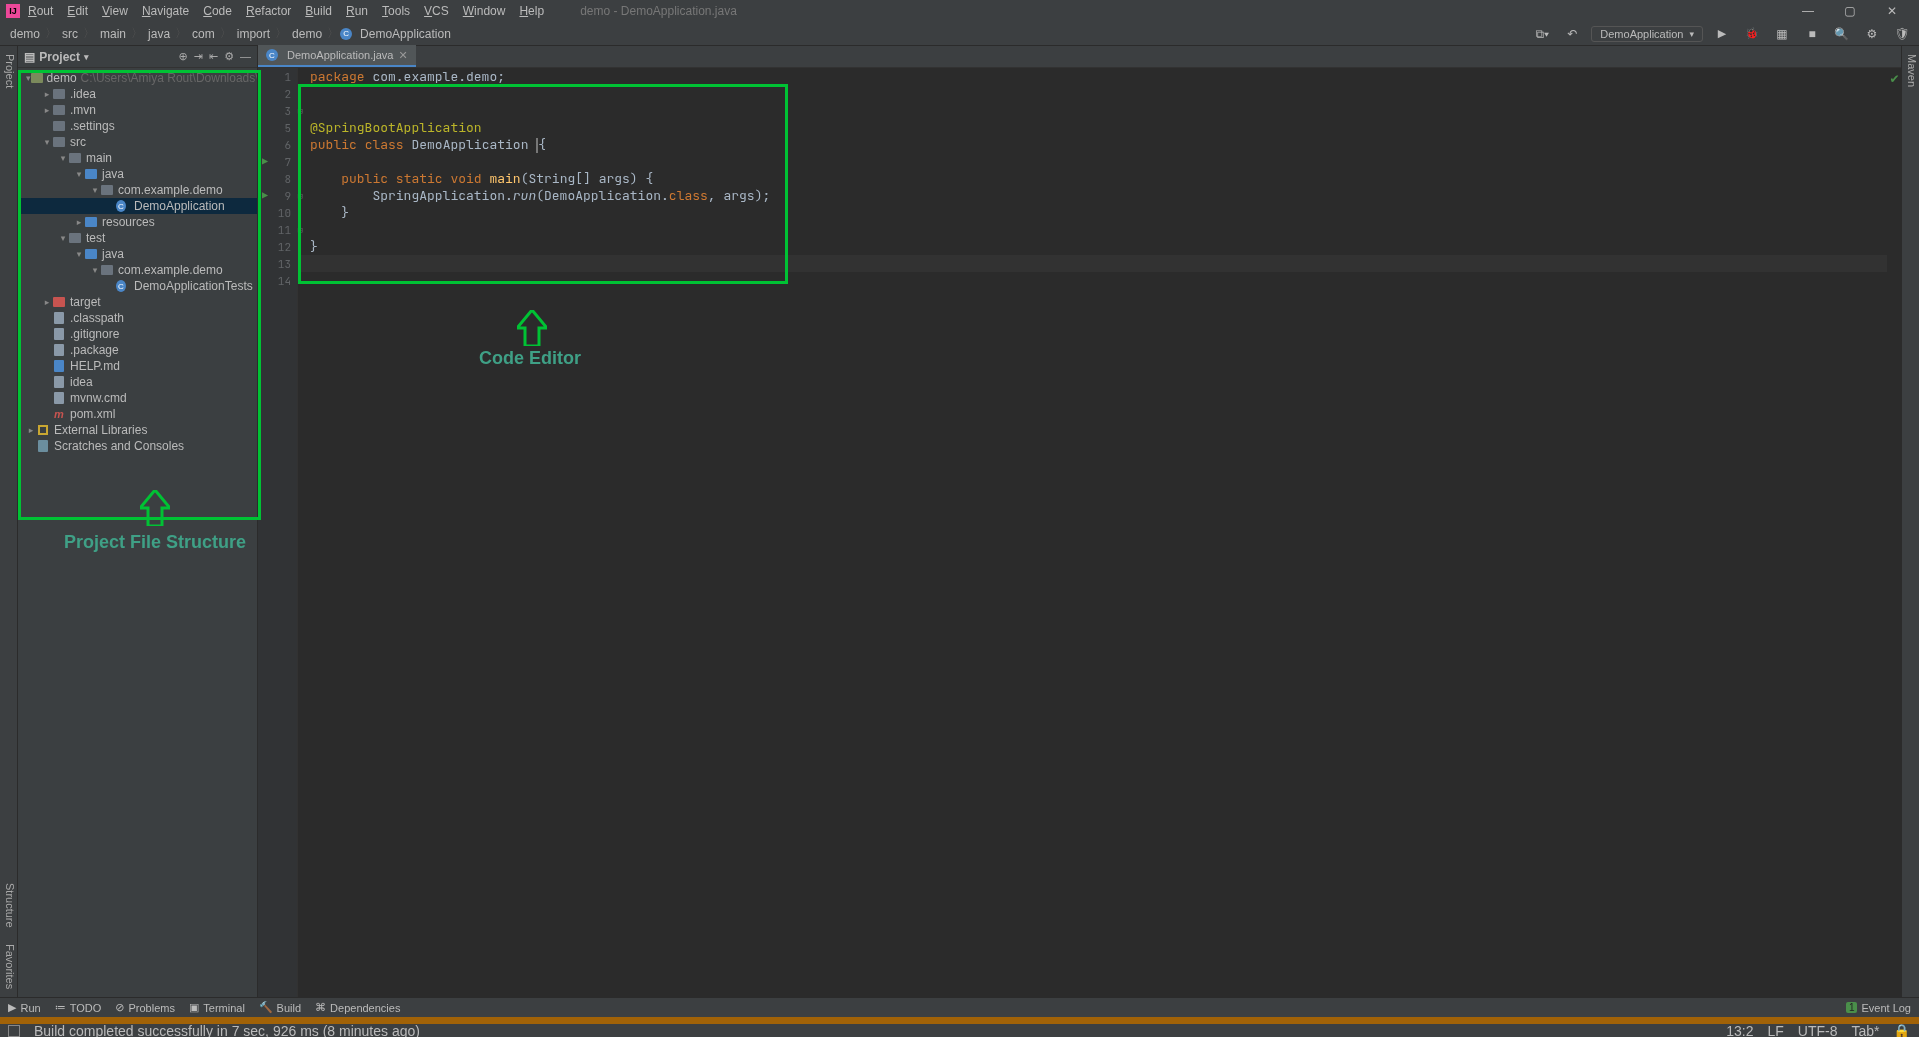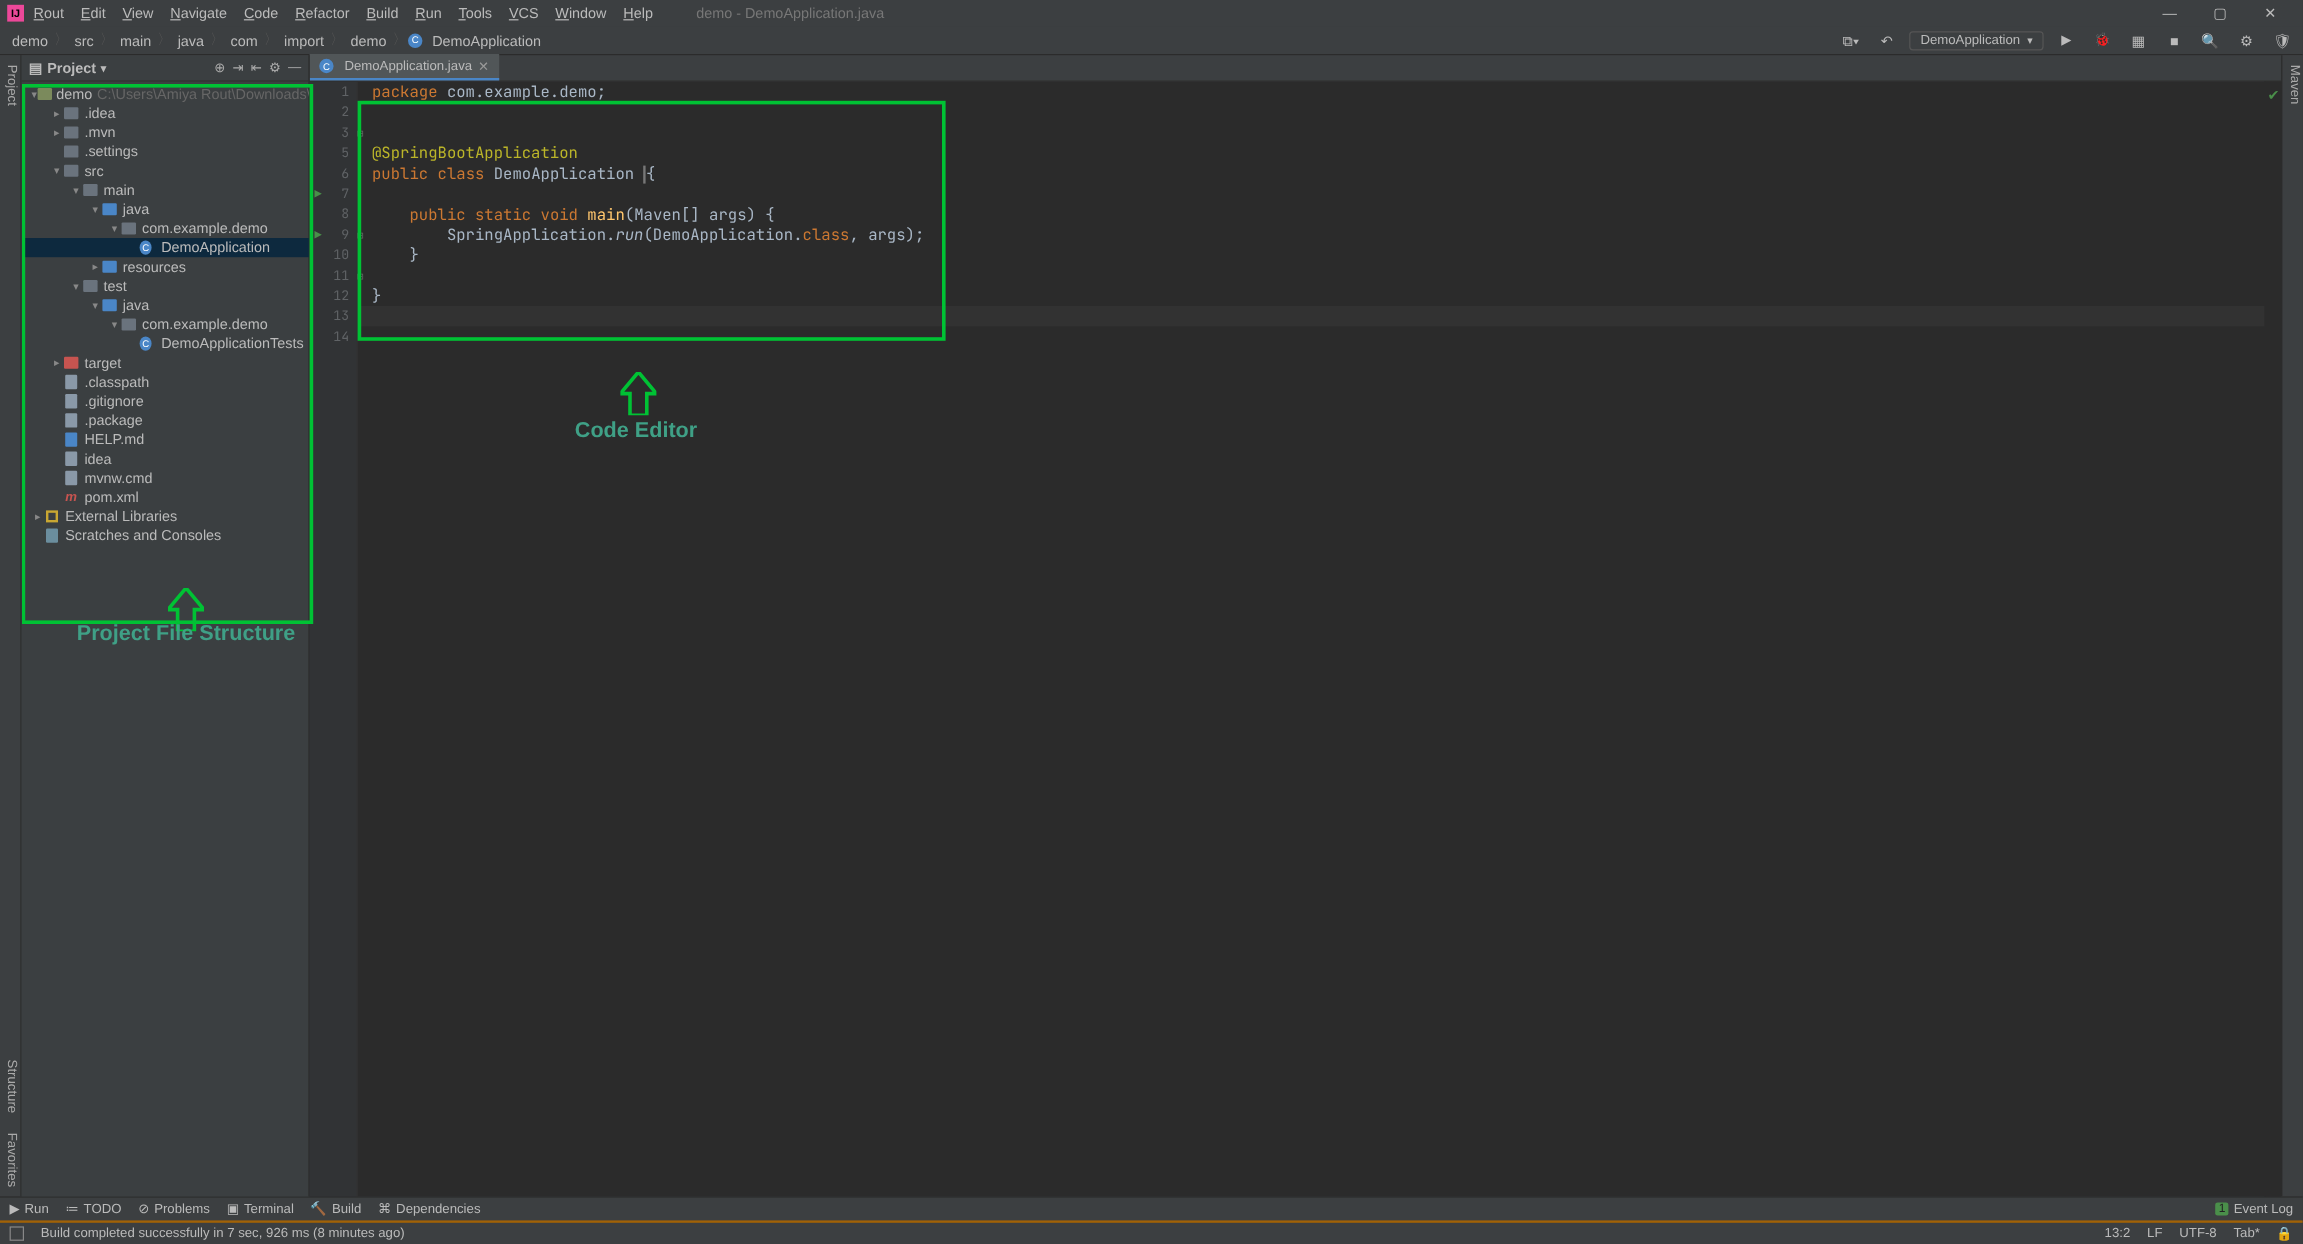--- a/index.html
+++ b/index.html
@@ -205,25 +205,25 @@
   font-size: 11px;
   color: #bbb;
   gap: 14px;
 }
 .bottom-tools .tool { display: flex; align-items: center; gap: 4px; cursor: pointer; }
 .bottom-tools .right { margin-left: auto; display: flex; align-items: center; gap: 4px; }
 .badge { background: #4a8f4a; color: #222; border-radius: 2px; padding: 0 3px; font-size: 10px; }
 .status-bar {
   height: 20px;
   background: #3c3f41;
-  border-top: 2px solid #a16207;
+  border-top: 7px solid #a16207;
   display: flex;
   align-items: center;
   padding: 0 8px;
-  font-size: 11px;
+  font-size: 14px;
   color: #bbb;
   gap: 14px;
 }
 .status-bar .right-slots { margin-left: auto; display: flex; gap: 14px; }
 .sq { width: 12px; height: 12px; border: 1px solid #888; }
 </style>
 </head>
 <body>
 
 <div class="menubar">
@@ -504,21 +504,21 @@
       </div>
       <div class="code">
         <div class="caret-line" style="top:187px;"></div>
         <div class="code-inner">
           <div class="code-line"><span class="kw">package</span><span class="id"> com.example.demo;</span></div>
           <div class="code-line"></div>
           <div class="code-line"></div>
           <div class="code-line"><span class="ann">@SpringBootApplication</span></div>
           <div class="code-line"><span class="kw">public</span> <span class="kw">class</span> <span class="cls">DemoApplication </span><span class="cursor-box"></span><span>{</span></div>
           <div class="code-line"></div>
-          <div class="code-line">    <span class="kw">public</span> <span class="kw">static</span> <span class="kw">void</span> <span class="fn">main</span><span class="id">(Maven[] args) {</span></div>
+          <div class="code-line">    <span class="kw">public</span> <span class="kw">static</span> <span class="kw">void</span> <span class="fn">main</span><span class="id">(String[] args) {</span></div>
           <div class="code-line">        <span class="id">SpringApplication.</span><span class="mth">run</span><span class="id">(DemoApplication.</span><span class="kw">class</span><span class="id">, args);</span></div>
           <div class="code-line">    <span class="id">}</span></div>
           <div class="code-line"></div>
           <div class="code-line"><span class="id">}</span></div>
           <div class="code-line"></div>
         </div>
         <div class="annot-box" style="top:16px; left:0; width:490px; height:200px;"></div>
       </div>
       <div class="right-markers">
         <div class="marker-ok">✔</div>
@@ -529,21 +529,21 @@
   <div class="right-gutter">
     <div class="gutter-btn top">Maven</div>
   </div>
 </div>
 
 <div class="annot-arrow" style="left:140px; top:490px;">
   <svg width="30" height="36">
       <path d="M15 0 L30 18 L22 18 L22 36 L8 36 L8 18 L0 18 Z" fill="none" stroke="#00c234" stroke-width="3"></path>
     </svg>
 </div>
-<div class="annot-label" style="left:64px; top:517px;">Project File Structure</div>
+<div class="annot-label" style="left:64px; top:532px;">Project File Structure</div>
 
 <div class="annot-arrow" style="left:517px; top:310px;">
   <svg width="30" height="36">
       <path d="M15 0 L30 18 L22 18 L22 36 L8 36 L8 18 L0 18 Z" fill="none" stroke="#00c234" stroke-width="3"></path>
     </svg>
 </div>
 <div class="annot-label" style="left:479px; top:348px;">Code Editor</div>
 
 <div class="bottom-tools">
   <span class="tool">▶ <span>Run</span></span>

